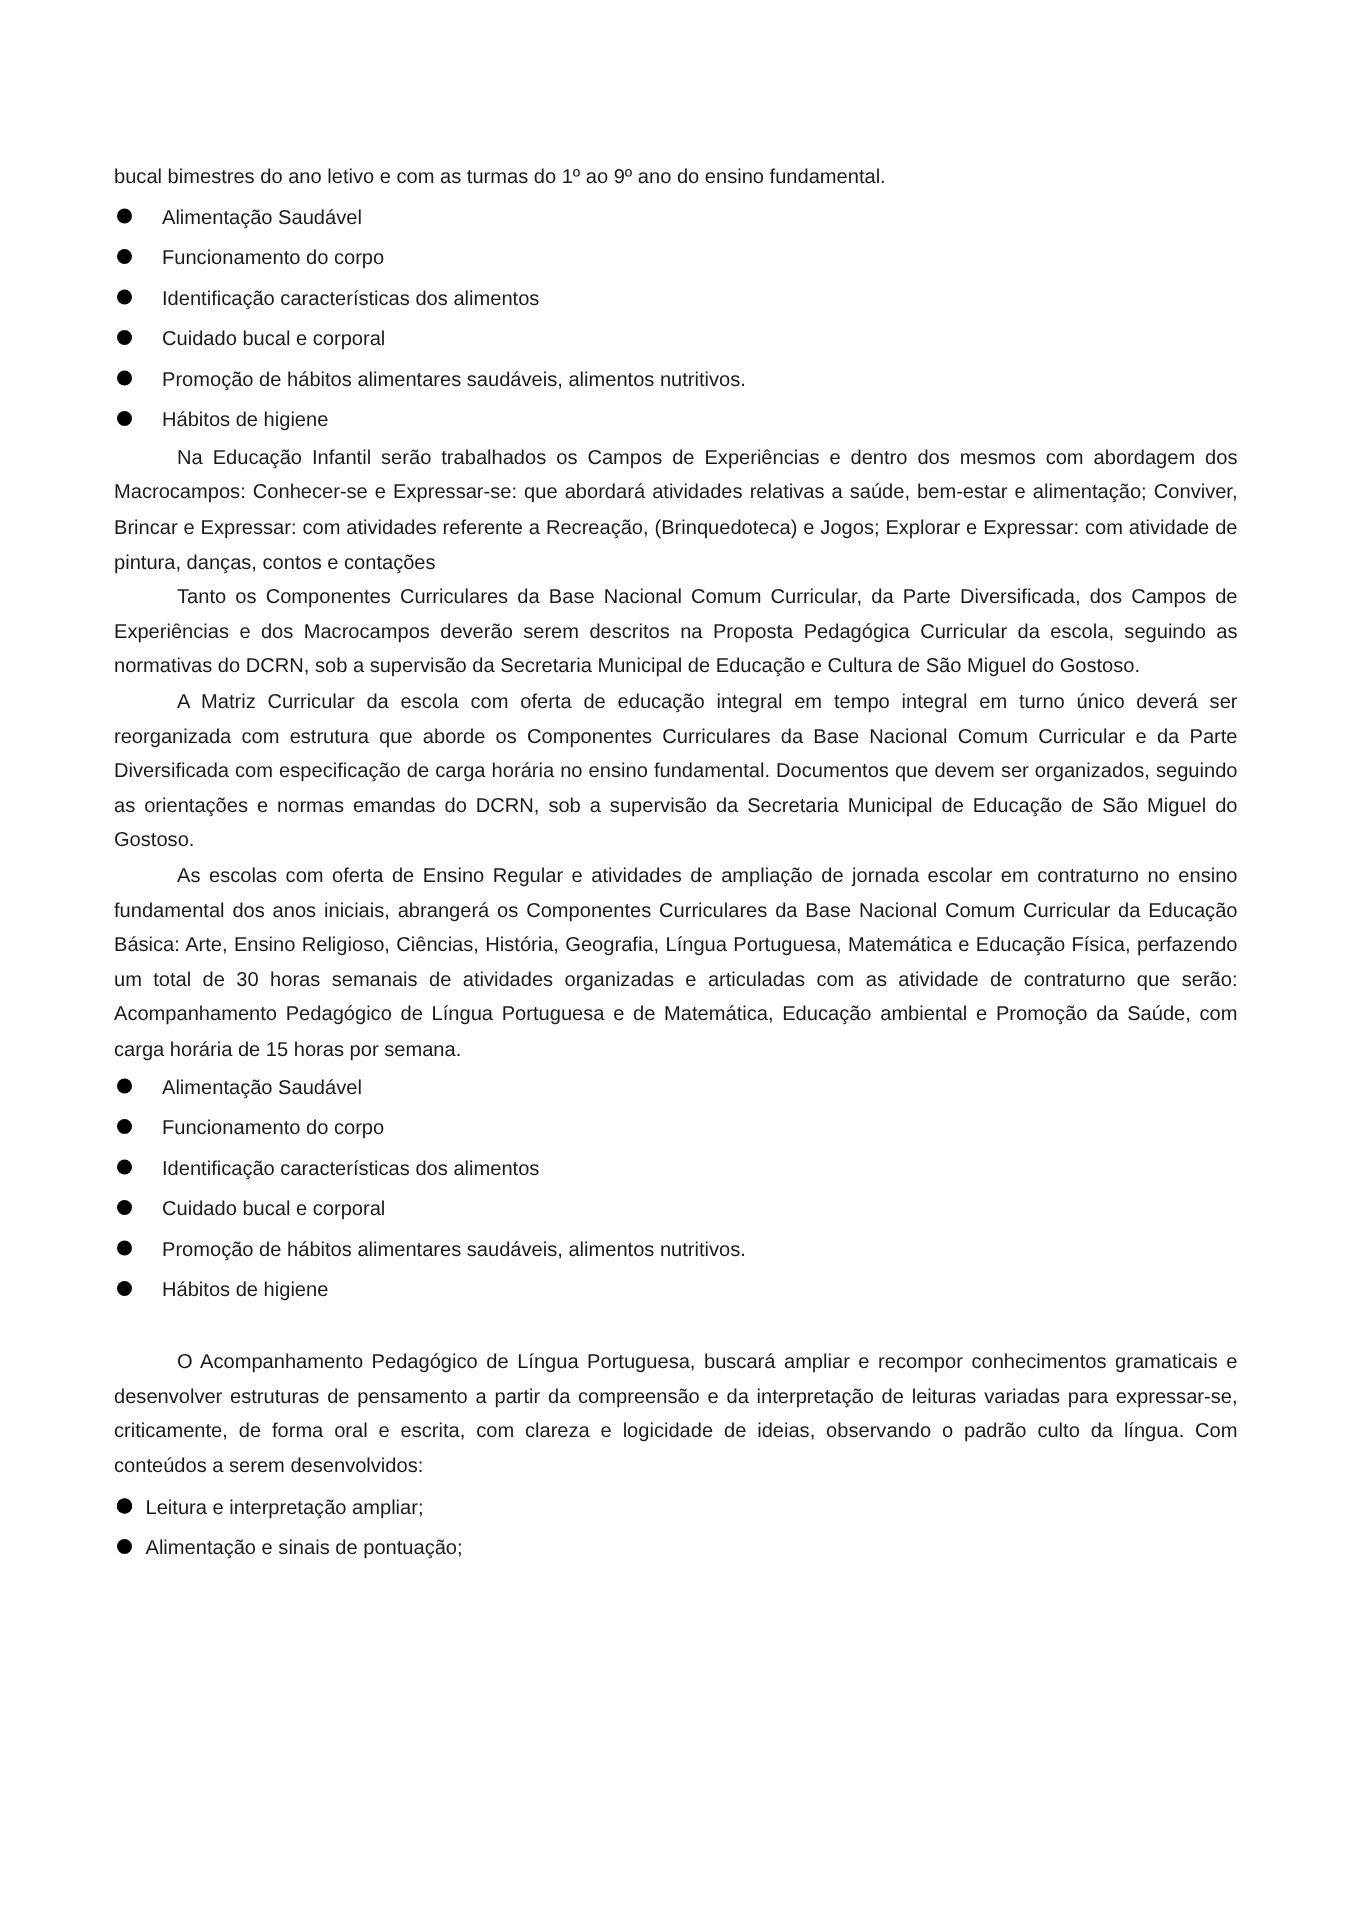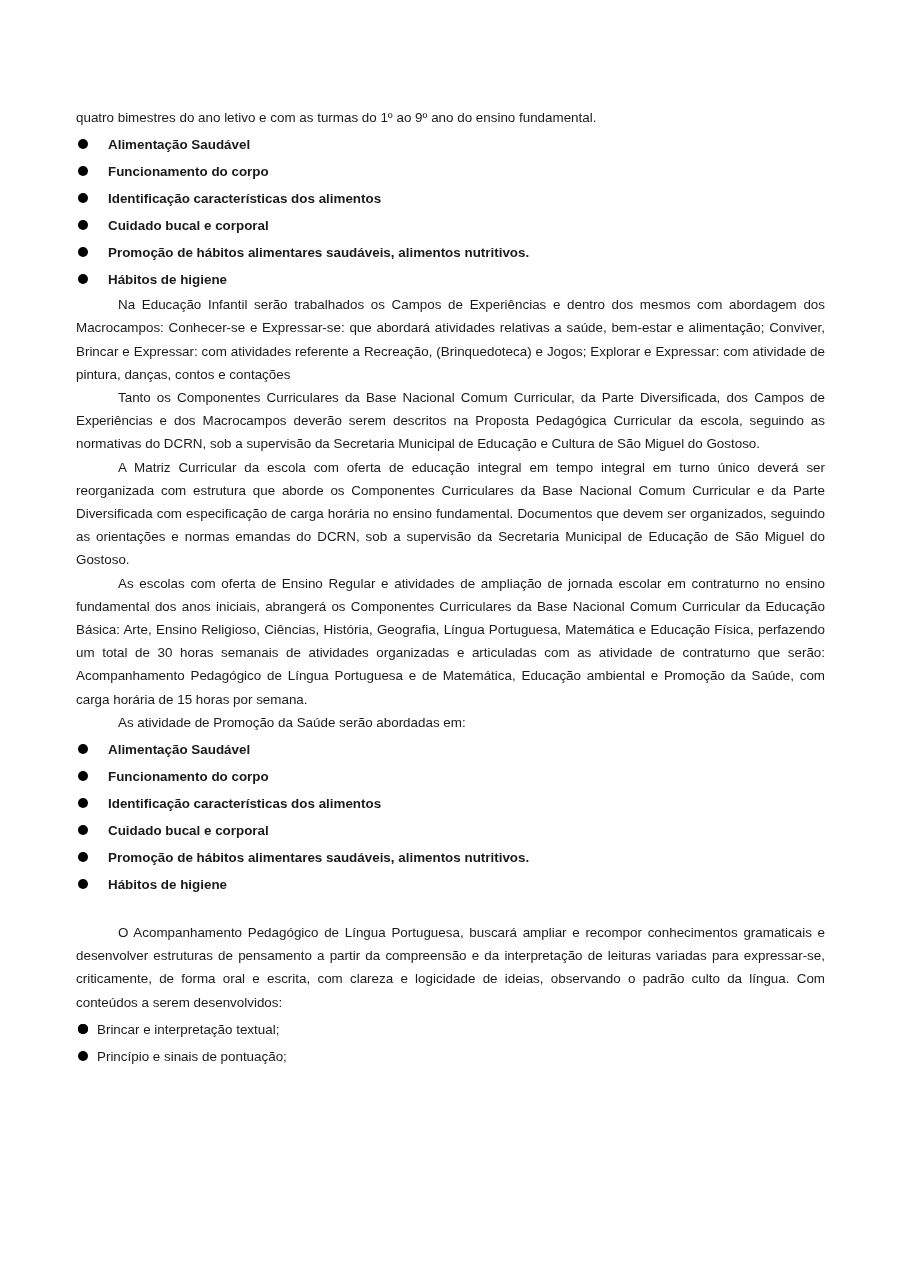--- a/index.html
+++ b/index.html
@@ -32,21 +32,20 @@
     .bullets {
       list-style: none;
       margin: 0;
       padding: 0;
     }
     .bullets.spaced li {
       position: relative;
       padding-left: 32px;
       height: 27px;
       line-height: 27px;
-      font-weight: bold;
     }
     .bullets.spaced li .dot {
       position: absolute;
       left: 2px;
       top: 8px;
       width: 10px;
       height: 10px;
       border-radius: 50%;
       background: #000;
     }
@@ -68,54 +67,53 @@
     }
     .u { }
     .gap { height: 23px; }
     .s1 { margin-bottom: 2px; }
   </style>
 </head>
 <body>
 
 <div class="page">
 
-  <p class="last-line s1">quatro bimestres do ano letivo e com as turmas do 1º ao 9º ano do ensino fundamental.</p>
+  <p class="last-line s1">bucal bimestres do ano letivo e com as turmas do 1º ao 9º ano do ensino fundamental.</p>
 
   <ul class="bullets spaced">
     <li><span class="dot"></span><span>Alimentação Saudável</span></li>
     <li><span class="dot"></span><span>Funcionamento do corpo</span></li>
     <li><span class="dot"></span><span>Identificação características dos alimentos</span></li>
     <li><span class="dot"></span><span>Cuidado bucal e corporal</span></li>
     <li><span class="dot"></span><span>Promoção de hábitos alimentares saudáveis, alimentos nutritivos.</span></li>
     <li><span class="dot"></span><span>Hábitos de higiene</span></li>
   </ul>
 
   <p class="indent"><span>Na Educação Infantil serão trabalhados os Campos de Experiências e dentro dos mesmos com abordagem dos Macrocampos: </span><span class="u">Conhecer-se e</span><span> </span><span class="u">Expressar-se</span><span>: que abordará atividades relativas a saúde, bem-estar e alimentação; </span><span class="u">Conviver, Brincar e Expressar:</span><span> com atividades referente a Recreação, (Brinquedoteca) e Jogos; </span><span class="u">Explorar e Expressar:</span><span> com atividade de pintura, danças, contos e contações</span></p>
 
   <p class="indent">Tanto os Componentes Curriculares da Base Nacional Comum Curricular, da Parte Diversificada, dos Campos de Experiências e dos Macrocampos deverão serem descritos na Proposta Pedagógica Curricular da escola, seguindo as normativas do DCRN, sob a supervisão da Secretaria Municipal de Educação e Cultura  de São Miguel do Gostoso.</p>
 
   <p class="indent">A Matriz Curricular da escola com oferta de educação integral em tempo integral em turno único deverá ser reorganizada com estrutura que aborde os Componentes Curriculares da Base Nacional Comum Curricular e da Parte Diversificada com especificação de carga horária no ensino fundamental. Documentos que devem ser organizados, seguindo as orientações e normas emandas do DCRN, sob a supervisão da Secretaria Municipal de Educação de São Miguel do Gostoso.</p>
 
   <p class="indent">As escolas com oferta de Ensino Regular e atividades de ampliação de jornada escolar em contraturno no ensino fundamental dos anos iniciais, abrangerá os Componentes Curriculares da Base Nacional Comum Curricular da Educação Básica: Arte, Ensino Religioso, Ciências, História, Geografia, Língua Portuguesa, Matemática e Educação Física, perfazendo um total de  30 horas semanais de atividades organizadas e articuladas com as atividade de contraturno que serão: Acompanhamento Pedagógico de Língua Portuguesa e de Matemática, Educação ambiental e Promoção da Saúde, com carga horária de 15 horas por semana.</p>
 
-  <p class="indent last-line s1">As atividade de Promoção da Saúde serão abordadas em:</p>
 
   <ul class="bullets spaced">
     <li><span class="dot"></span><span>Alimentação Saudável</span></li>
     <li><span class="dot"></span><span>Funcionamento do corpo</span></li>
     <li><span class="dot"></span><span>Identificação características dos alimentos</span></li>
     <li><span class="dot"></span><span>Cuidado bucal e corporal</span></li>
     <li><span class="dot"></span><span>Promoção de hábitos alimentares saudáveis, alimentos nutritivos.</span></li>
     <li><span class="dot"></span><span>Hábitos de higiene</span></li>
   </ul>
 
   <div class="gap"></div>
 
   <p class="indent s1">O Acompanhamento Pedagógico de Língua Portuguesa, buscará ampliar e recompor conhecimentos gramaticais e desenvolver estruturas de pensamento a partir da compreensão e da interpretação de leituras variadas para expressar-se, criticamente, de forma oral e escrita, com clareza e logicidade de ideias, observando o padrão culto da língua. Com conteúdos a serem desenvolvidos:</p>
 
   <ul class="bullets tight">
     <li><span class="dot"></span></li>
     <li><span class="dot"></span></li>
-    <li><span class="dot"></span><span>Brincar e interpretação textual;</span></li>
-    <li><span class="dot"></span><span>Princípio e sinais de pontuação;</span></li>
+    <li><span class="dot"></span><span>Leitura e interpretação ampliar;</span></li>
+    <li><span class="dot"></span><span>Alimentação e sinais de pontuação;</span></li>
   </ul>
 
 </div>
 
 </body></html>

